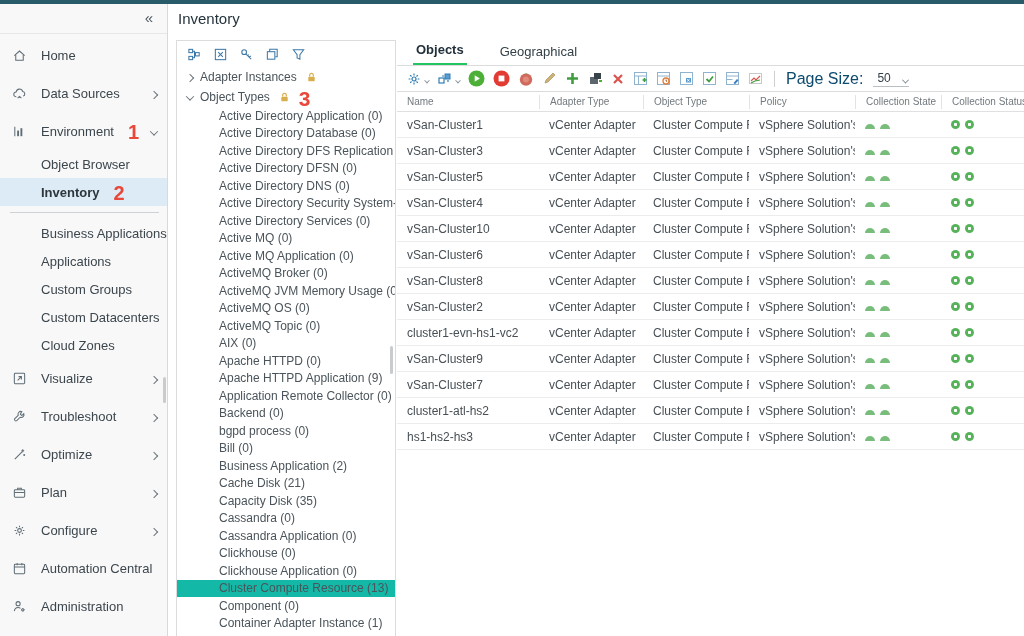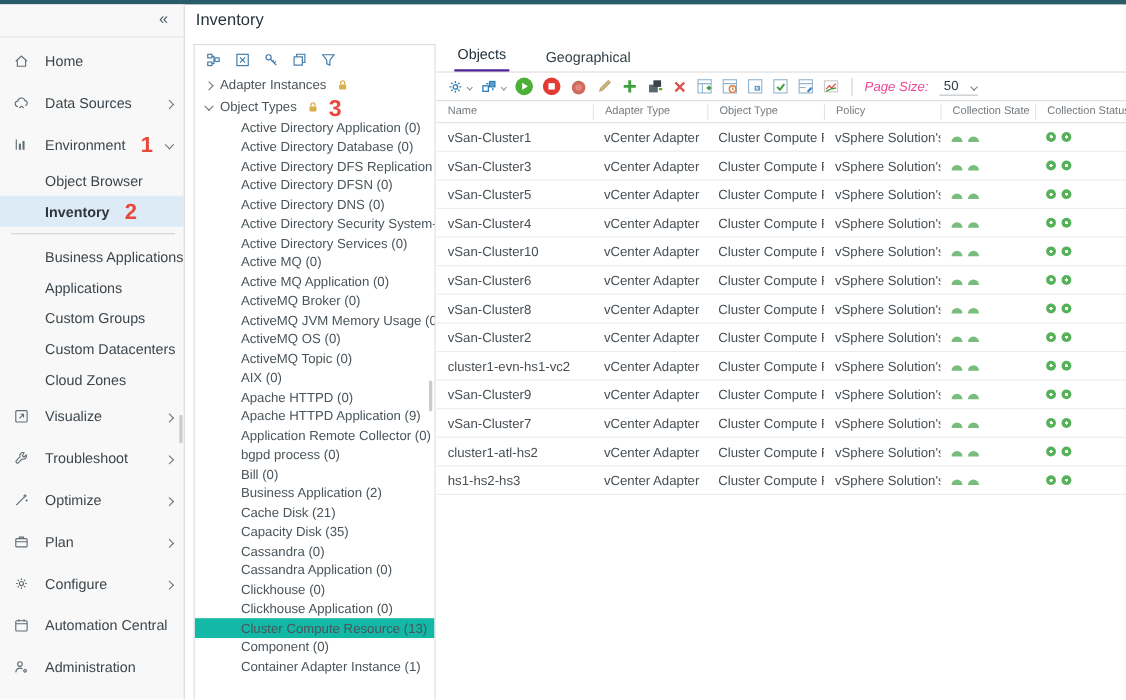--- a/index.html
+++ b/index.html
@@ -46,29 +46,29 @@
   .tree-root { height:20px; display:flex; align-items:center; padding-left:10px; gap:7px; cursor:pointer; white-space:nowrap; }
   .tree-child { height:17.5px; display:flex; align-items:center; padding-left:42px; cursor:pointer; white-space:nowrap; }
   .tree-child.selected { background:#14b8a6; }
   .lock-icon { display:flex; margin-left:2px; }
   .tree-root .annotation { margin-left:2px; font-size:21px; }
 
   
   .content-panel { position:absolute; left:397px; top:40px; width:627px; height:596px; background:#fff; }
   .tabbar { height:26px; display:flex; align-items:flex-end; padding-left:16px; gap:30px; border-bottom:1px solid #dcdcdc; }
   .tab { font-size:13px; color:#334047; padding:0 3px 6px 3px; cursor:pointer; }
-  .tab.active { border-bottom:2px solid #4c1d95; font-weight:400; color:#22303a; }
+  .tab.active { border-bottom:2px solid #22c55e; font-weight:700; color:#22303a; }
 
   .obj-toolbar { height:26px; display:flex; align-items:center; gap:8px; padding:0 8px 0 9px; border-bottom:1px solid #dcdcdc; }
   .tb { display:flex; align-items:center; cursor:pointer; flex:none; }
   .tb svg { display:block; }
   .tb-chev { margin-left:3px; }
   .tb-chev .chev { width:4px; height:4px; border-color:#8a959b; }
   .tb-sep { width:1px; height:16px; background:#cfcfcf; margin:0 3px; }
-  .ps-label { font-size:12px; color:#ec4899;font-style:italic; }
+  .ps-label { font-size:16px; color:#0c4a6e; }
   .ps-value { font-size:12px; color:#334047; border-bottom:1px solid #b9bfc3; padding:0 18px 1px 4px; margin-left:2px; cursor:pointer; }
   .ps-chev { margin-left:-14px; cursor:pointer; }
   .ps-chev .chev { width:5px; height:5px; border-color:#7d878d; }
 
   .thead { display:flex; height:20px; align-items:center; border-bottom:1px solid #e0e0e0; }
   .th { font-size:10px; color:#72797e; padding-left:10px; height:14px; line-height:14px;
         border-left:1px solid #e3e3e3; white-space:nowrap; overflow:hidden; cursor:pointer; }
   .th:first-child { border-left:none; }
   .tbody .tr { display:flex; height:26px; align-items:center; border-bottom:1px solid #ececec; cursor:pointer; }
   .td { font-size:12px; color:#474f55; padding-left:10px; white-space:nowrap; overflow:hidden; }
@@ -315,20 +315,23 @@
           <span>AIX (0)</span>
         </div>
         <div class="tree-child">
           <span>Apache HTTPD (0)</span>
         </div>
         <div class="tree-child">
           <span>Apache HTTPD Application (9)</span>
         </div>
         <div class="tree-child">
           <span>Application Remote Collector (0)</span>
+        </div>
+        <div class="tree-child">
+          <span>Backend (0)</span>
         </div>
         <div class="tree-child">
           <span>bgpd process (0)</span>
         </div>
         <div class="tree-child">
           <span>Bill (0)</span>
         </div>
         <div class="tree-child">
           <span>Business Application (2)</span>
         </div>

